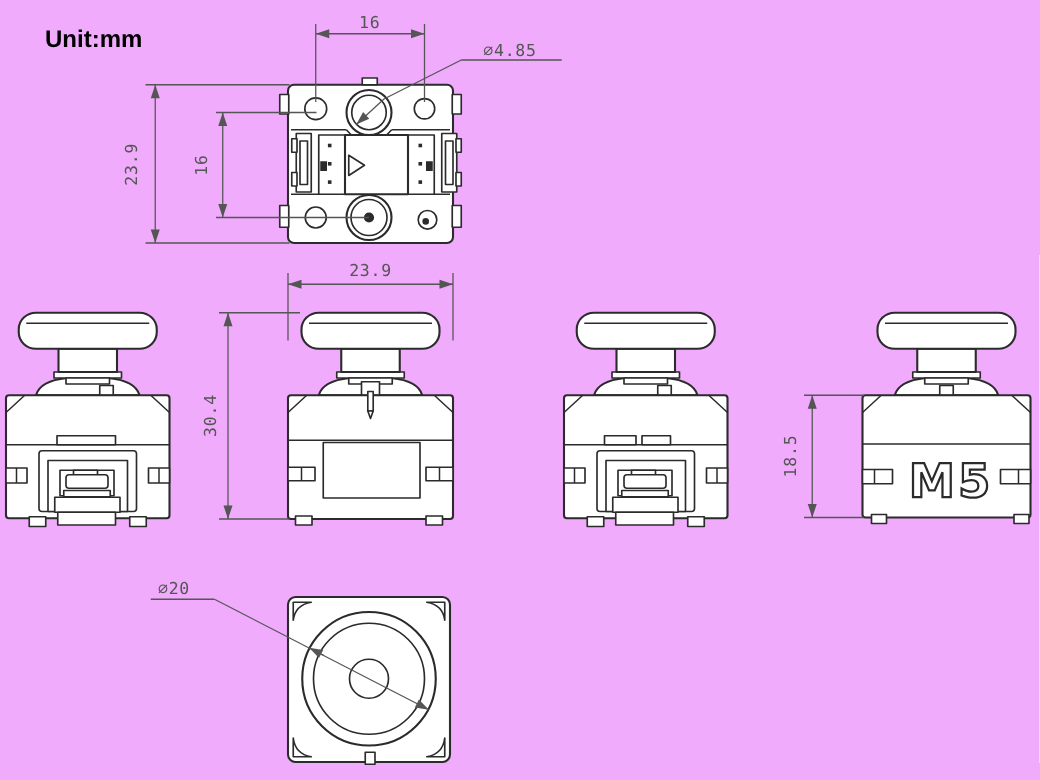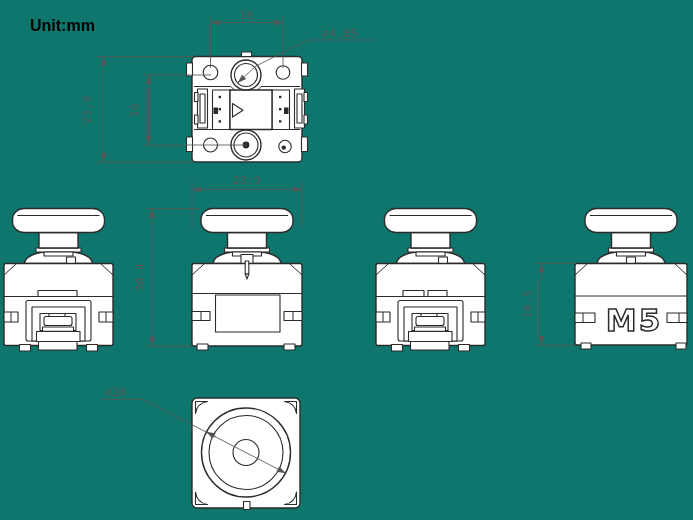--- a/index.html
+++ b/index.html
@@ -1,16 +1,16 @@
 <!DOCTYPE html>
 <html><head>
 <meta charset="utf-8">
 <style>
   html,body{margin:0;padding:0;background:#ffffff;}
-  #stage{position:relative;width:693px;height:520px;background:#0f766e;overflow:hidden;}
+  #stage{position:relative;width:693px;height:520px;background:#f0abfc;overflow:hidden;}
   .o  { fill:#fff; stroke:#2b2b2b; stroke-width:1.4; stroke-linejoin:round; }
   .o2 { fill:#fff; stroke:#2b2b2b; stroke-width:1.1; stroke-linejoin:round; }
   .lt { fill:none; stroke:#2b2b2b; stroke-width:1; }
   .fl { fill:#2b2b2b; stroke:none; }
   .d  { fill:none; stroke:#555; stroke-width:0.85; }
   .dt { font-family:"DejaVu Sans Mono","Liberation Mono",monospace; font-size:11px; fill:#555; letter-spacing:0.5px; }
   .title { font-family:"Liberation Sans","DejaVu Sans",sans-serif; font-size:16px; font-weight:bold; fill:#000; }
   .logo { font-family:"DejaVu Sans","Liberation Sans",sans-serif; font-size:31px; font-weight:bold; fill:#fff; stroke:#2b2b2b; stroke-width:1.5; letter-spacing:2px; }
 </style>
 </head>

